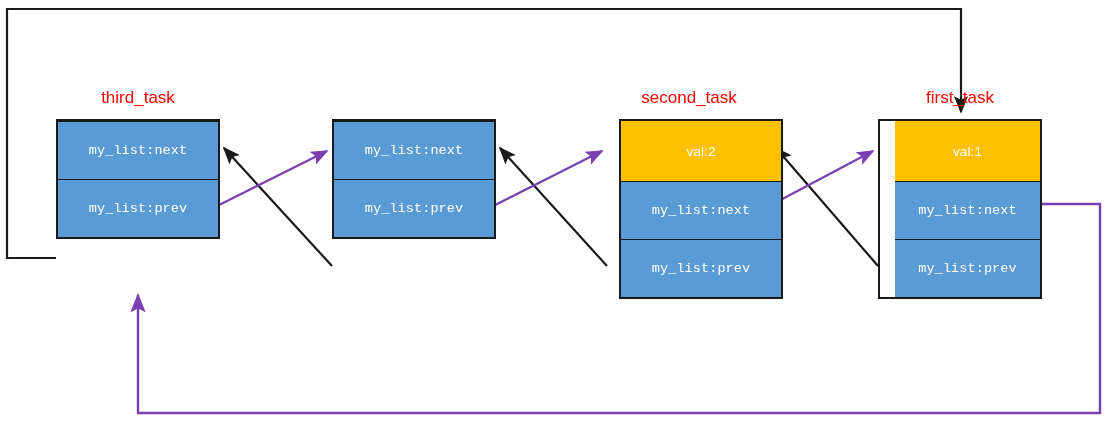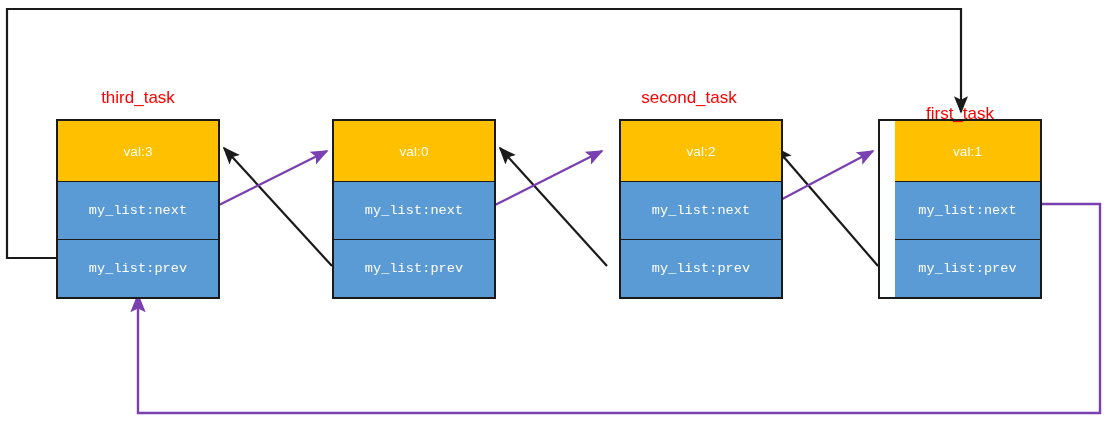--- a/index.html
+++ b/index.html
@@ -97,38 +97,36 @@
     <g>
       <path d="M771,205 L873,151" fill="none" stroke="#7a3fb0" stroke-width="2.2" marker-end="url(#arrow-purple)"></path>
     </g>
     <g>
       <path d="M1042,204 L1100,204 L1100,413 L138,413 L138,295" fill="none" stroke="#7a3fb0" stroke-width="2.4" marker-end="url(#arrow-purple)"></path>
     </g>
   </svg>
 
   <div class="node-label" style="left:56px; top:88px;">third_task</div>
   <div class="node" style="left:56px; top:119px;">
-    <div class="cell cell-val">val:3</div>
     <div class="cell cell-ptr">my_list:next</div>
     <div class="cell cell-ptr">my_list:prev</div>
   </div>
 
   <div class="node" style="left:332px; top:119px;">
-    <div class="cell cell-val">val:0</div>
     <div class="cell cell-ptr">my_list:next</div>
     <div class="cell cell-ptr">my_list:prev</div>
   </div>
 
   <div class="node-label" style="left:607px; top:88px;">second_task</div>
   <div class="node" style="left:607px; top:119px;margin-left:12px;">
     <div class="cell cell-val">val:2</div>
     <div class="cell cell-ptr">my_list:next</div>
     <div class="cell cell-ptr">my_list:prev</div>
   </div>
 
-  <div class="node-label" style="left:878px; top:88px;margin-top:16px;">first_task</div>
+  <div class="node-label" style="left:878px; top:88px;">first_task</div>
   <div class="node" style="left:878px; top:119px;padding-left:15px;">
     <div class="cell cell-val">val:1</div>
     <div class="cell cell-ptr">my_list:next</div>
     <div class="cell cell-ptr">my_list:prev</div>
   </div>
 
 </div>
 
 </body></html>

